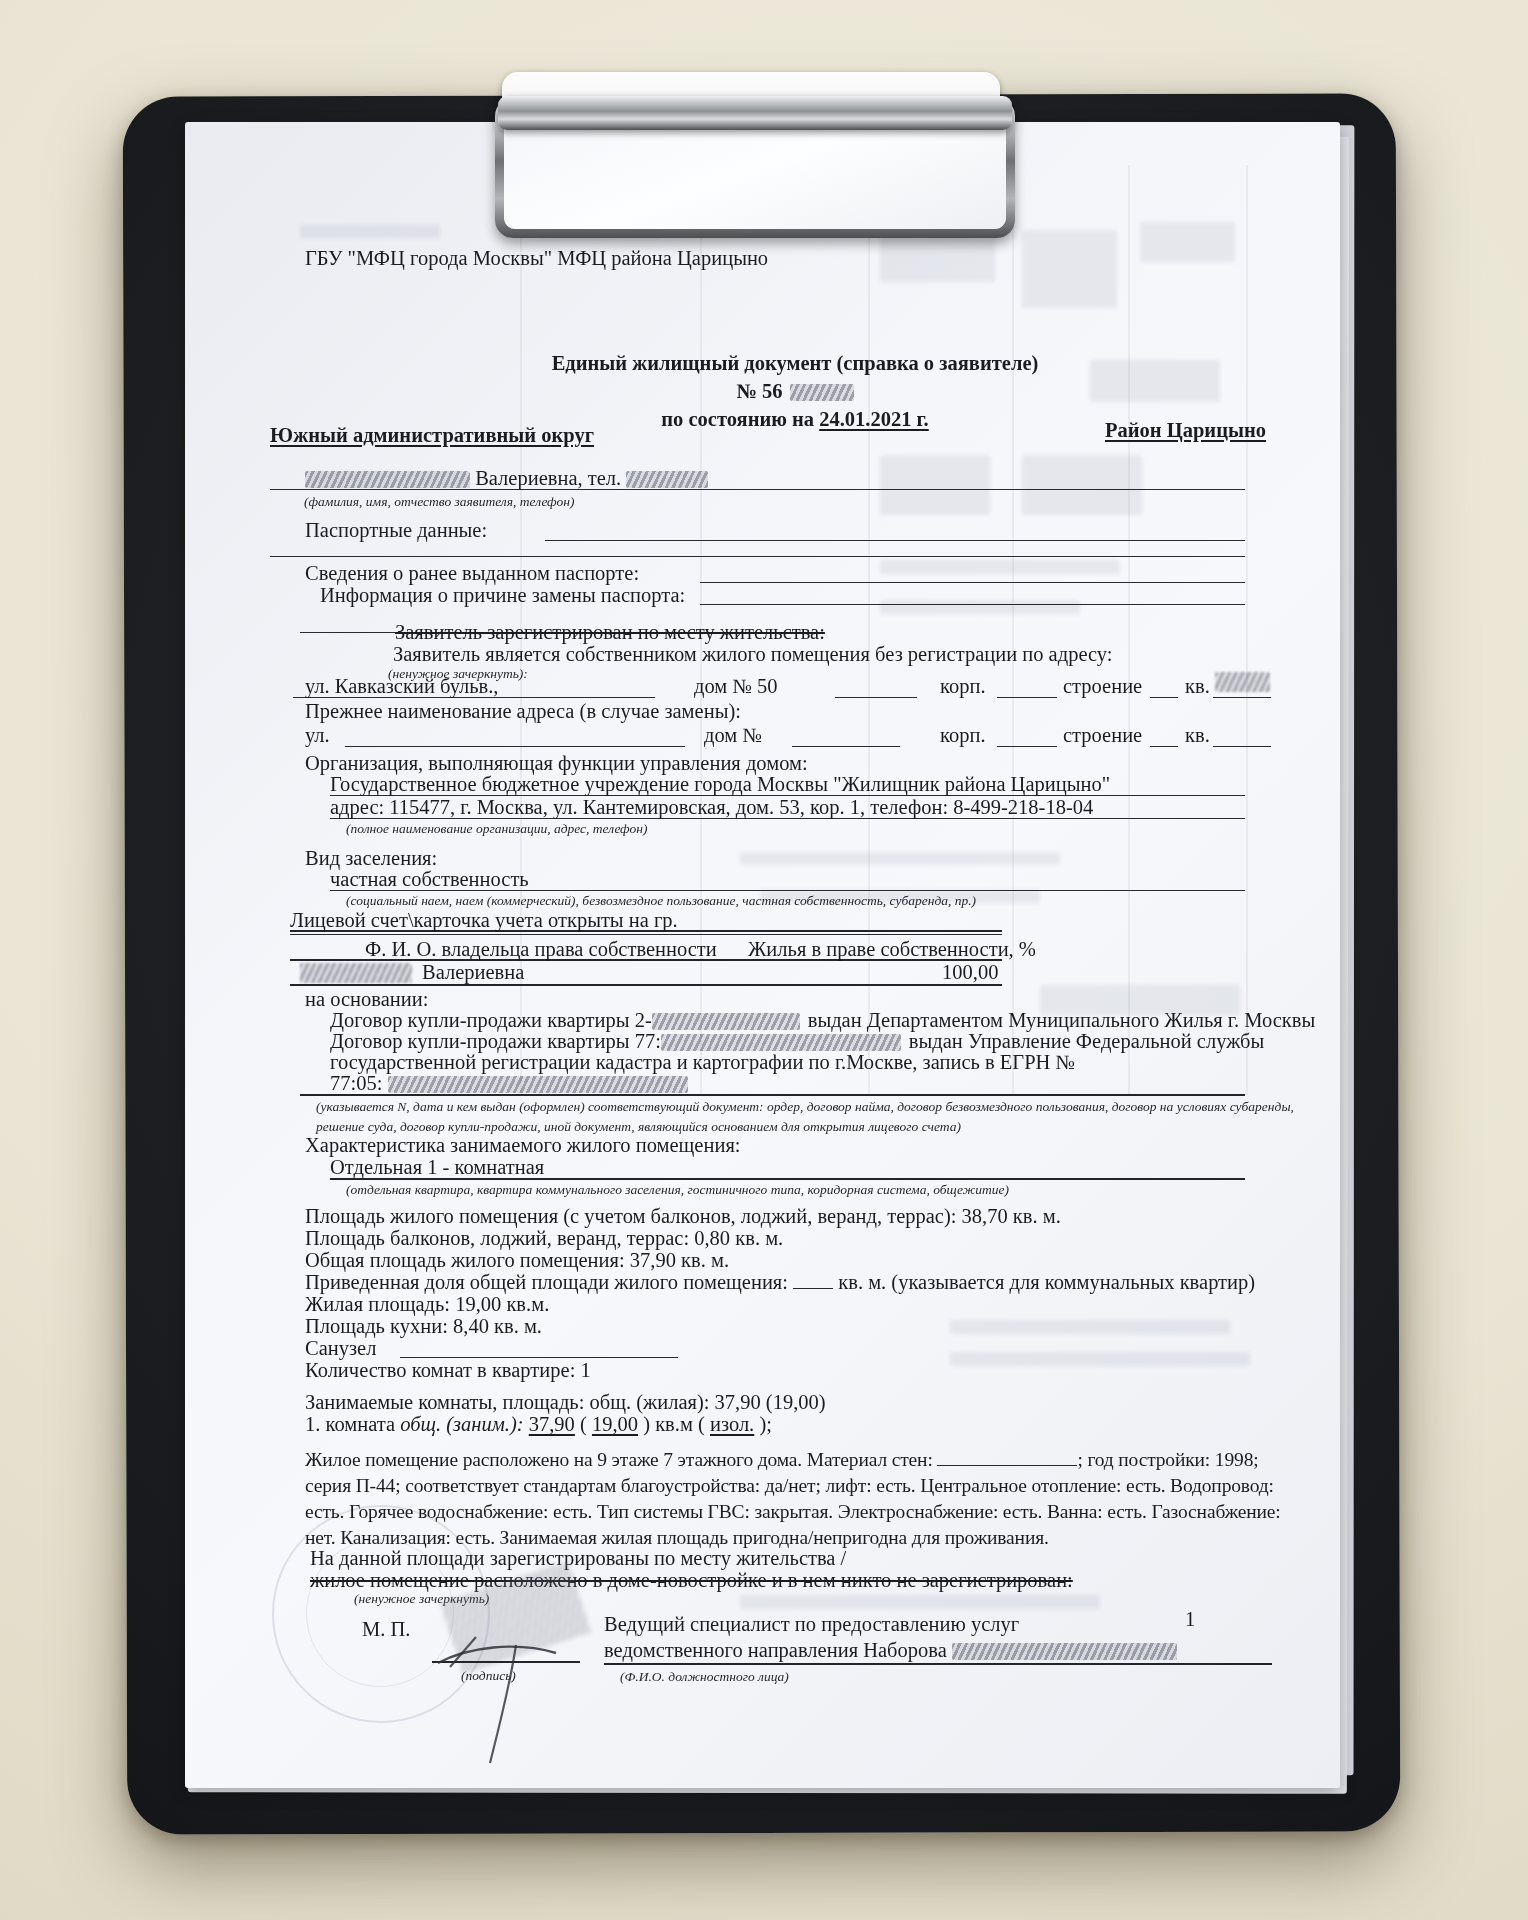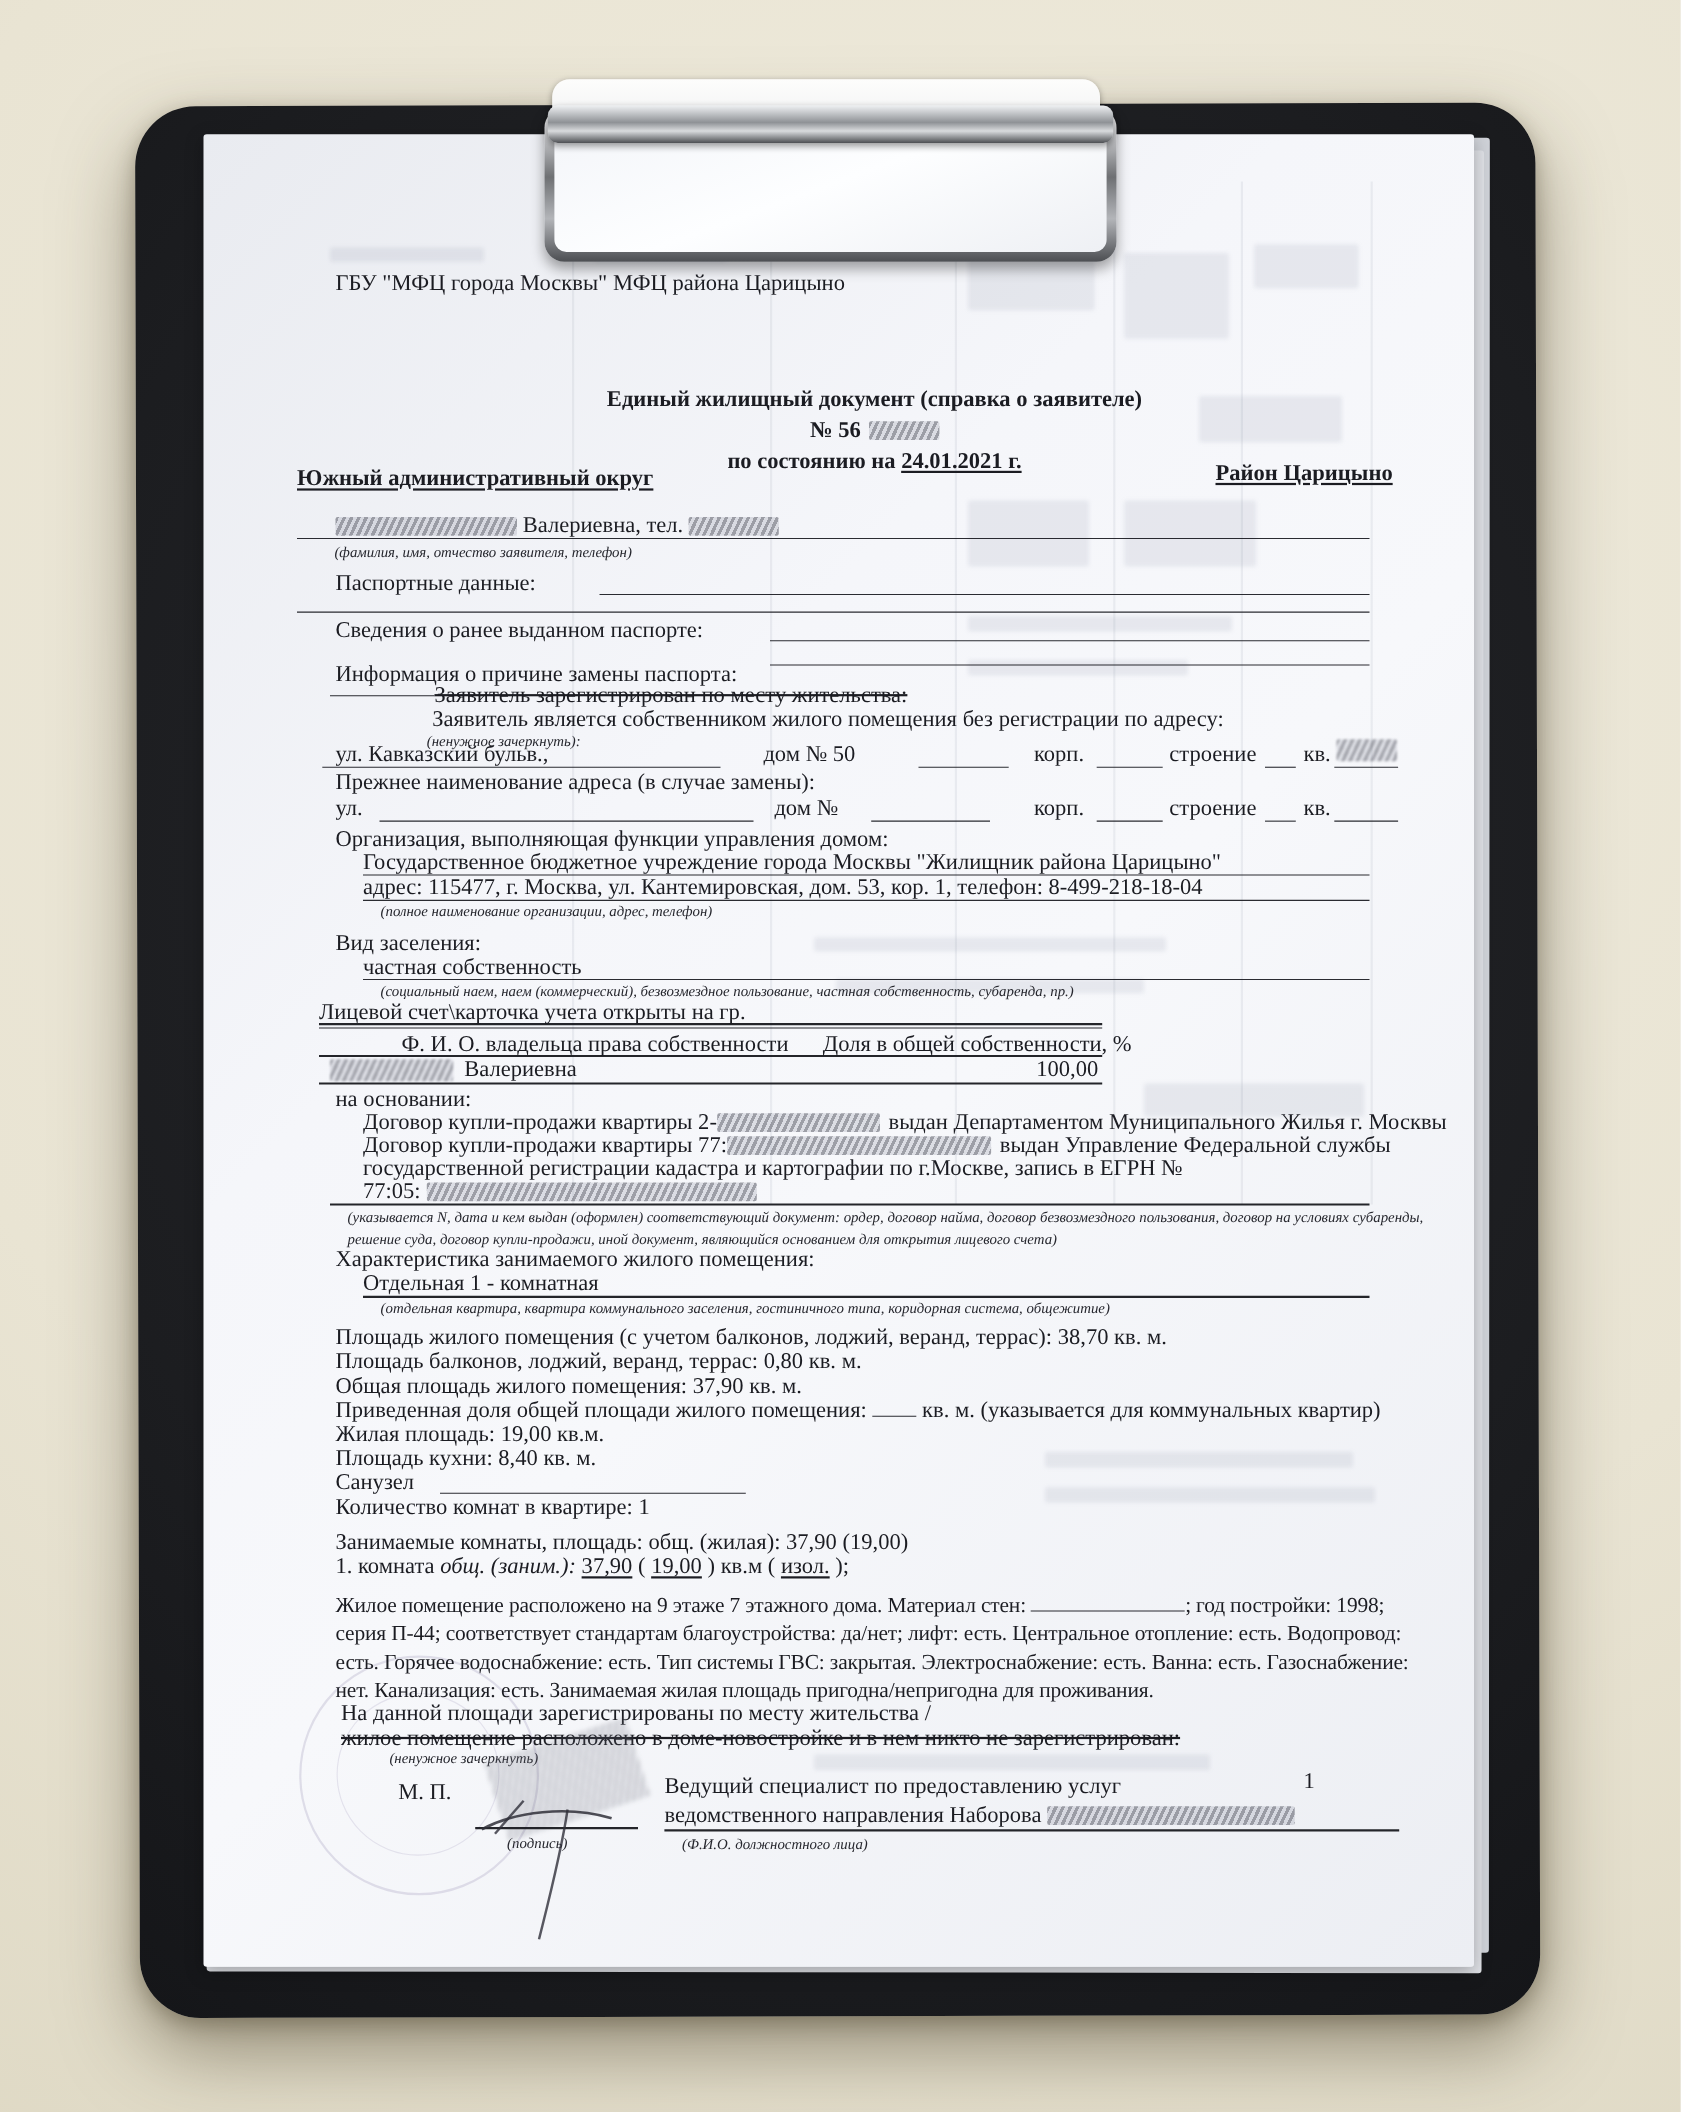--- a/index.html
+++ b/index.html
@@ -112,21 +112,21 @@
     <span class="redact" style="width:165px;"></span><span> Валериевна, тел. </span><span class="redact" style="width:82px;"></span>
   </div>
   <div class="t i small" style="left:288px;top:495px;">(фамилия, имя, отчество заявителя, телефон)</div>
 
   <div class="t" style="left:305px;top:519px;">Паспортные данные:</div>
   <div class="ul" style="left:545px;top:540px;width:700px;"></div>
   <div class="ul" style="left:270px;top:556px;width:975px;"></div>
 
   <div class="t" style="left:305px;top:562px;">Сведения о ранее выданном паспорте:</div>
   <div class="ul" style="left:700px;top:582px;width:545px;"></div>
-  <div class="t" style="left:305px;top:584px;margin-top:18px;">Информация о причине замены паспорта:</div>
+  <div class="t" style="left:320px;top:584px;">Информация о причине замены паспорта:</div>
   <div class="ul" style="left:700px;top:604px;width:545px;"></div>
 
   <div class="ul" style="left:300px;top:632px;width:95px;"></div>
   <div class="t strike" style="left:395px;top:621px;">Заявитель зарегистрирован по месту жительства:</div>
   <div class="t" style="left:393px;top:643px;">Заявитель является собственником жилого помещения без регистрации по адресу:</div>
   <div class="t i small" style="left:372px;top:667px;">(ненужное зачеркнуть):</div>
 
   <div class="t" style="left:305px;top:675px;">ул. Кавказский бульв.,</div>
   <div class="ul" style="left:293px;top:697px;width:362px;"></div>
   <div class="t" style="left:694px;top:675px;">
@@ -163,21 +163,21 @@
 
   <div class="t" style="left:305px;top:847px;">Вид заселения:</div>
   <div class="t" style="left:330px;top:868px;">частная собственность</div>
   <div class="ul" style="left:330px;top:890px;width:915px;"></div>
   <div class="t i small" style="left:330px;top:894px;">(социальный наем, наем (коммерческий), безвозмездное пользование, частная собственность, субаренда, пр.)</div>
 
   <div class="t" style="left:290px;top:909px;">Лицевой счет\карточка учета открыты на гр.</div>
   <div class="ul2" style="left:290px;top:930px;width:712px;"></div>
   <div class="ul" style="left:290px;top:934px;width:712px;"></div>
   <div class="t" style="left:365px;top:938px;">Ф. И. О. владельца права собственности</div>
-  <div class="t" style="left:748px;top:938px;">Доля в общей собственности, %</div>
+  <div class="t" style="left:748px;top:938px;">Жилья в праве собственности, %</div>
   <div class="ul2" style="left:290px;top:959px;width:712px;"></div>
   <div class="redact-abs" style="left:300px;top:963px;width:112px;height:20px;"></div>
   <div class="t" style="left:422px;top:961px;">Валериевна</div>
   <div class="t" style="left:942px;top:961px;">100,00</div>
   <div class="ul2" style="left:290px;top:984px;width:712px;"></div>
 
   <div class="t" style="left:305px;top:988px;">на основании:</div>
   <div class="t" style="left:330px;top:1009px;">
     <span>Договор купли-продажи квартиры 2-</span><span class="redact" style="width:148px;margin-right:8px;"></span><span>выдан Департаментом Муниципального Жилья г. Москвы</span>
   </div>

